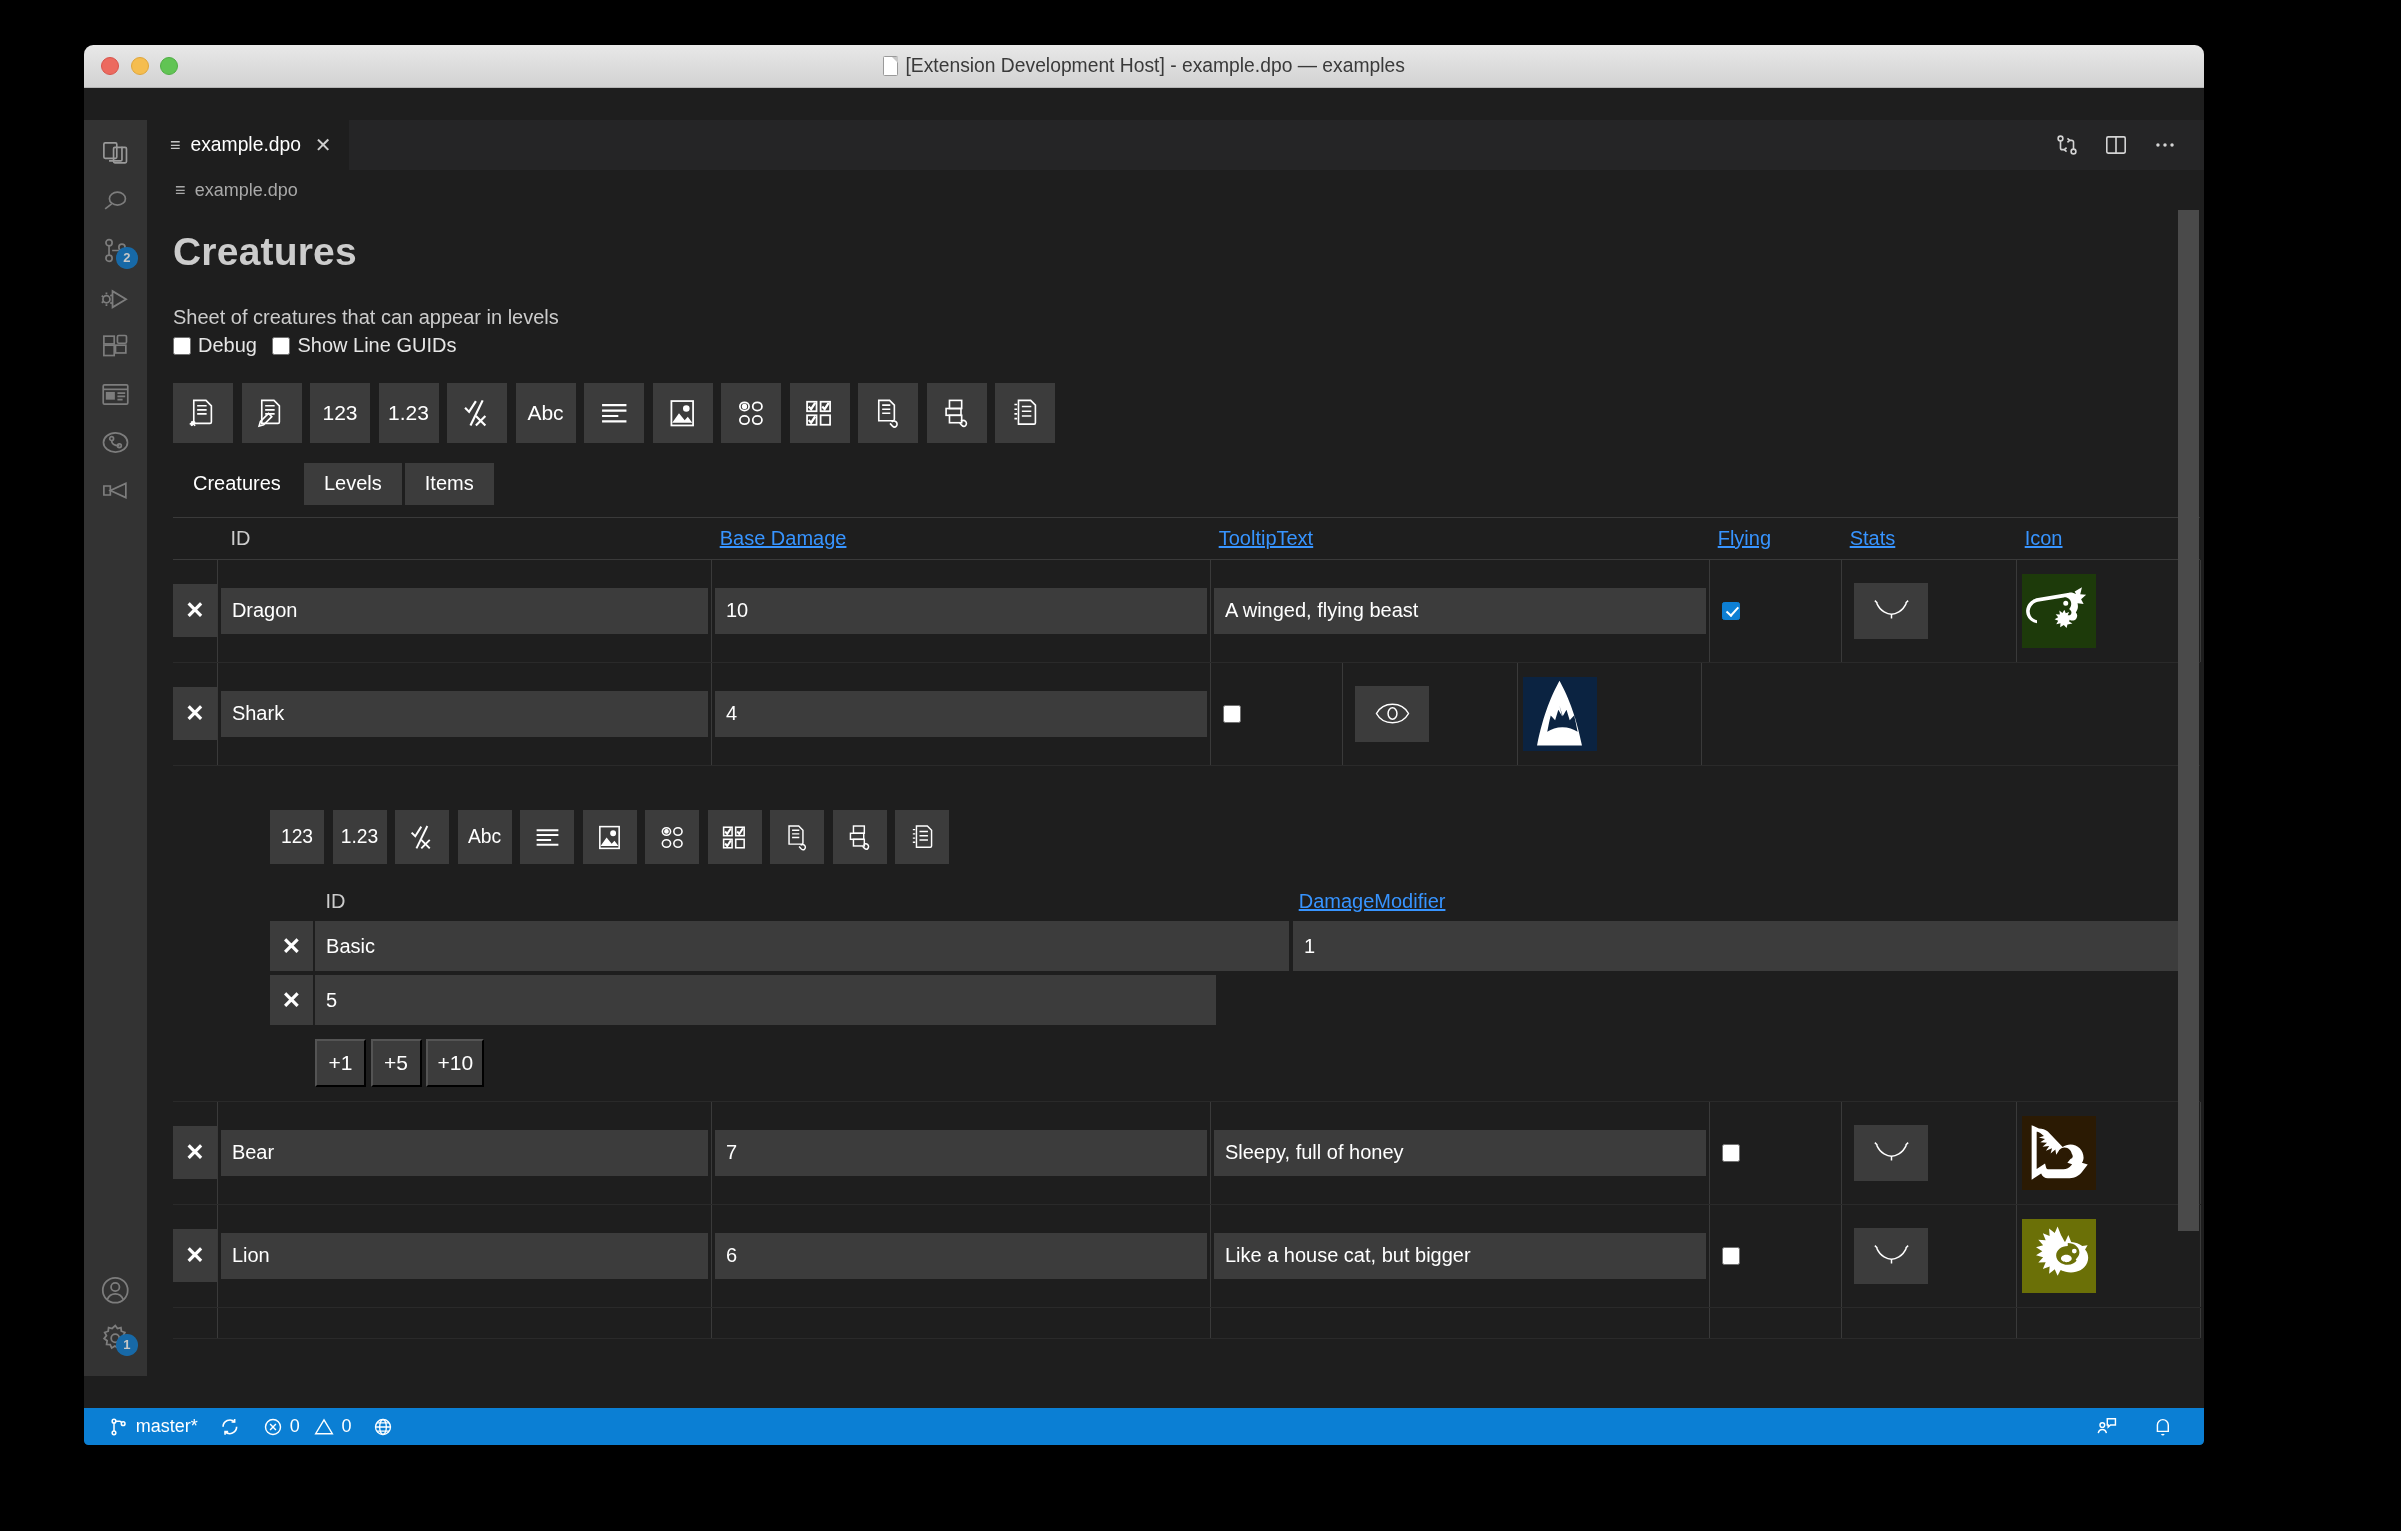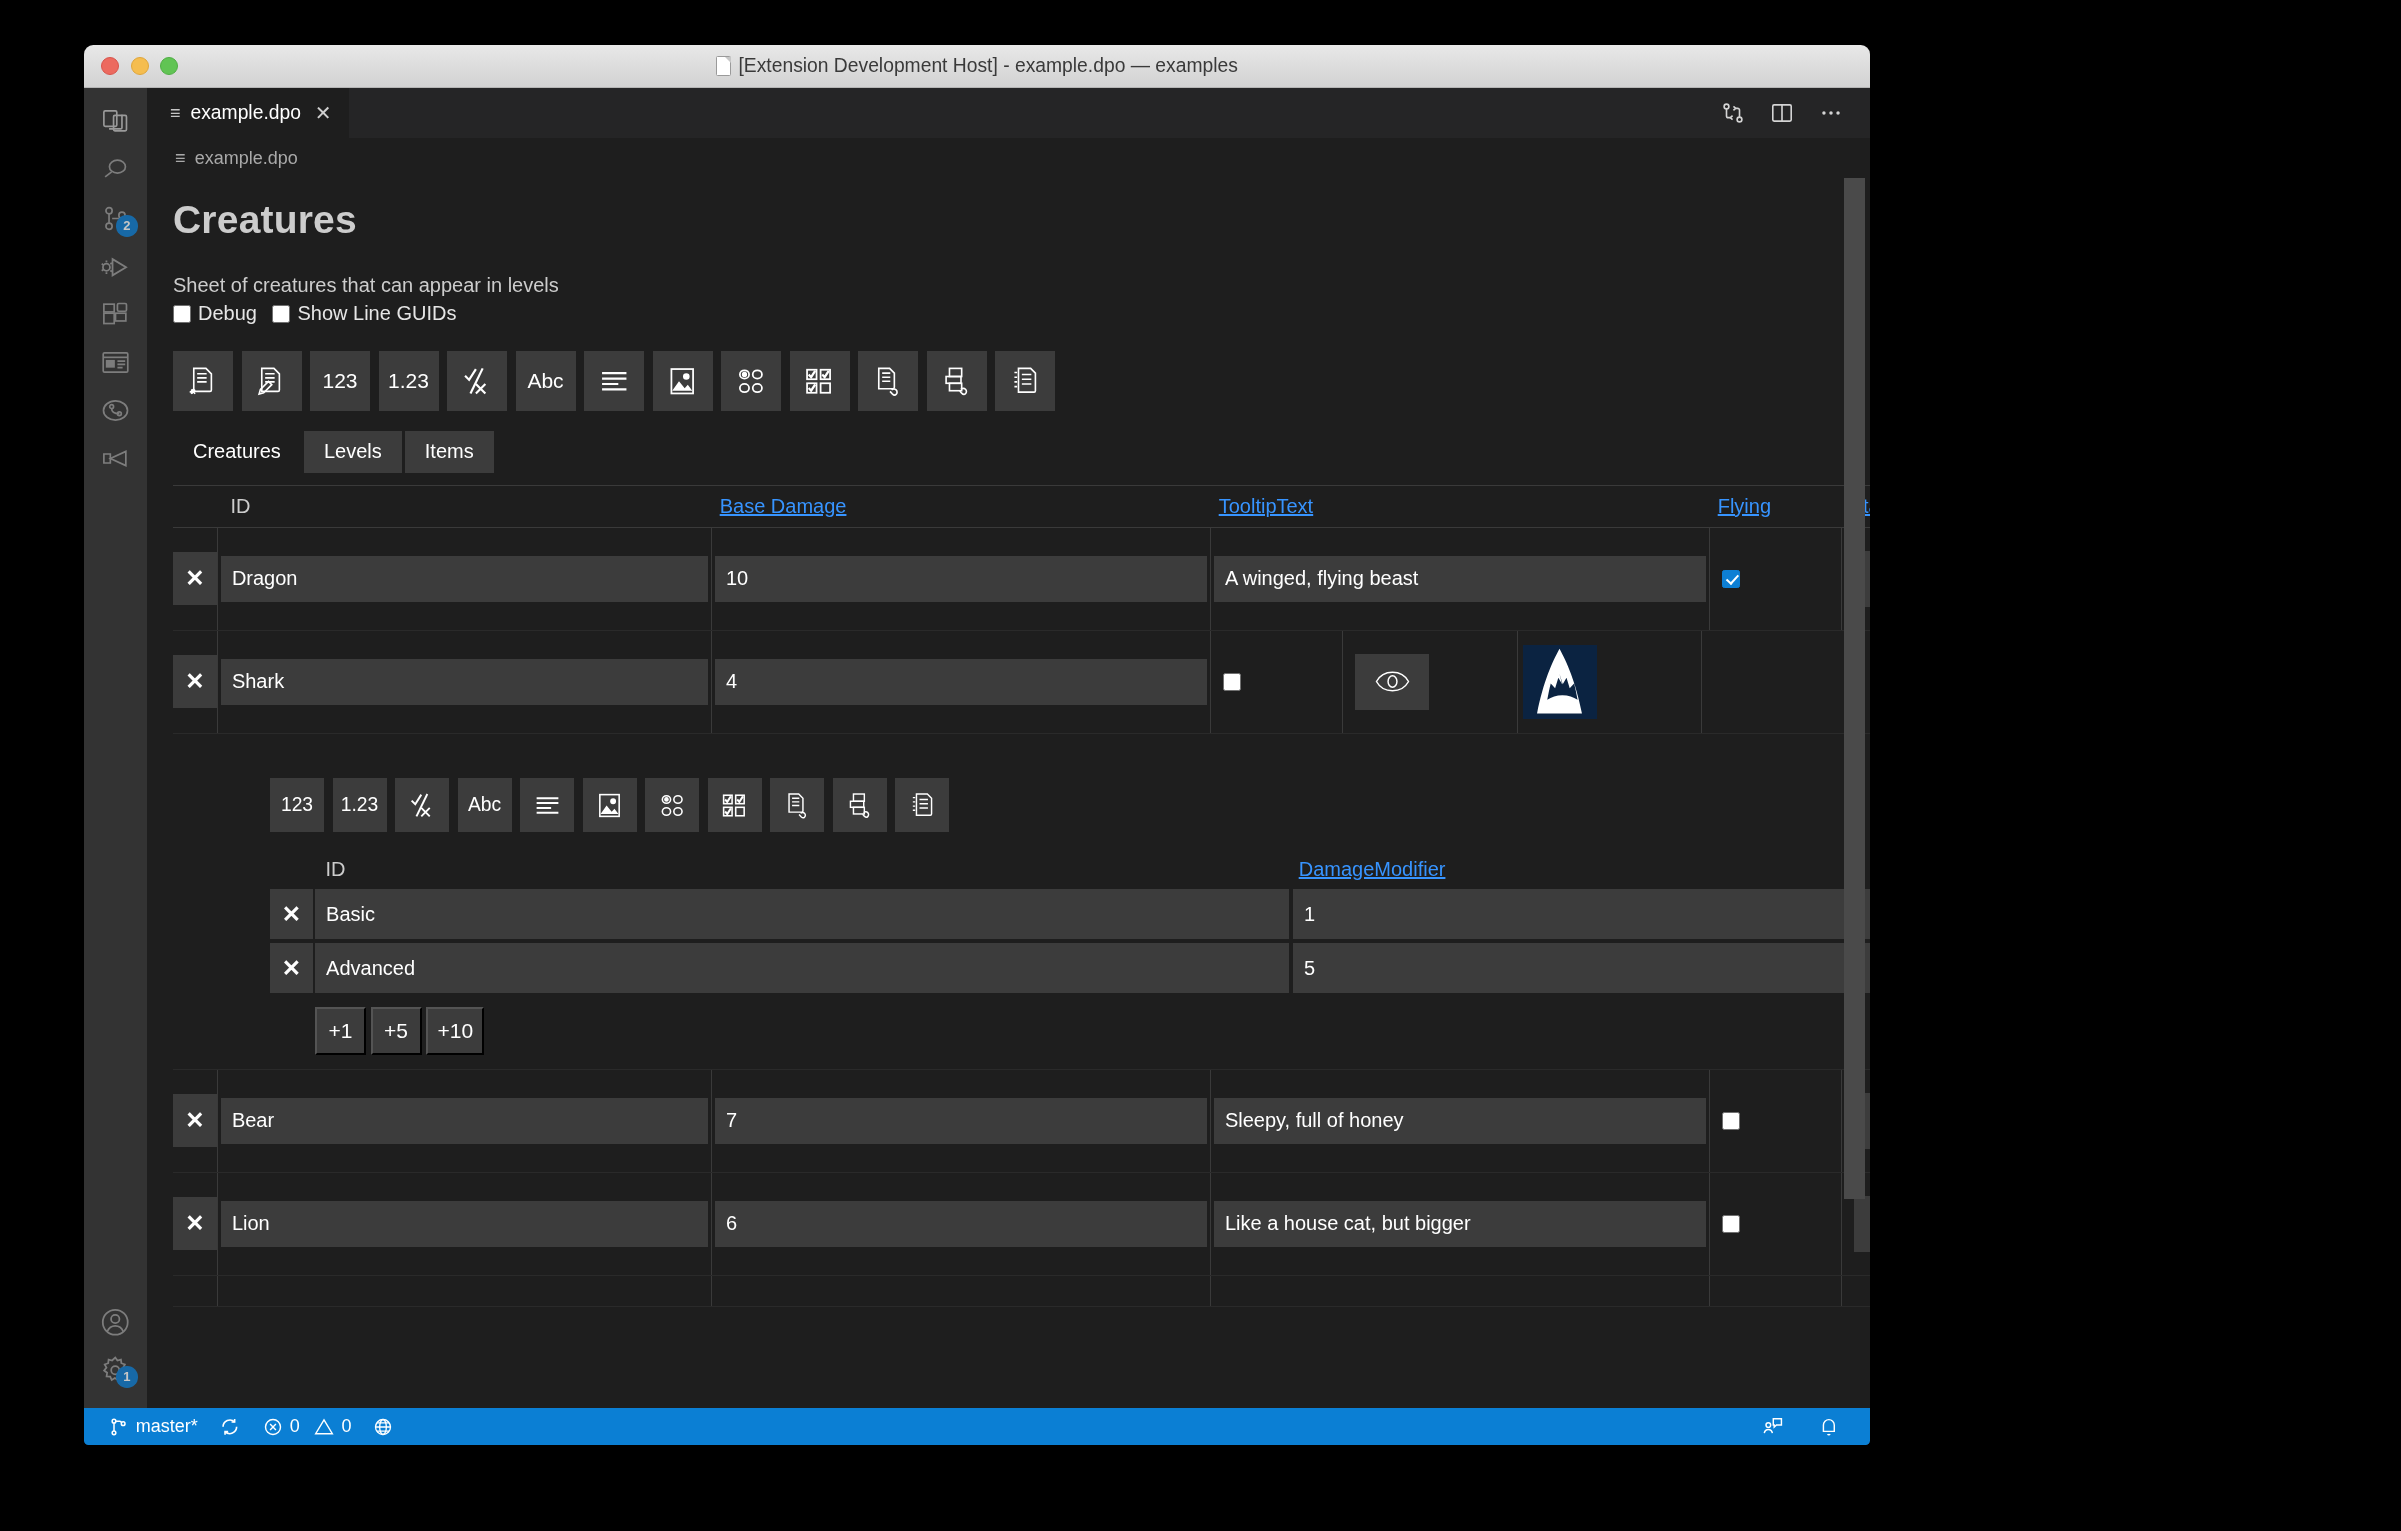--- a/index.html
+++ b/index.html
@@ -5,26 +5,26 @@
   * { box-sizing: border-box; margin: 0; padding: 0; }
   html, body {
     width: 2401px; height: 1532px;
     background: #000;
     font-family: "Liberation Sans", sans-serif;
     overflow: hidden;
   }
   .window {
     position: absolute;
     left: 84px; top: 45px;
-    width: 1786px; height: 1400px;
+    width: 2120px; height: 1400px;
     background: #1e1e1e;
     border-radius: 9.3px 9.3px 4.6px 4.6px;
     overflow: hidden;
     box-shadow: 0 10.8px 39px rgba(0,0,0,.8);
-    display: flex; flex-direction: column;
+    display: flex; flex-direction: column; gap: 32px;
   }
   
   .titlebar {
     height: 43px; flex: 0 0 43px;
     background: linear-gradient(#e8e8e8, #d2d2d2);
     border-bottom: 0.8px solid #b5b5b5;
     display: flex; align-items: center;
     position: relative;
   }
   .traffic { display: flex; gap: 11.6px; padding-left: 17px; }
@@ -662,23 +662,20 @@
                     <div class="sfield">Basic</div>
                   </div>
                 <div class="scol-mod">
                     <div class="sfield">1</div>
                   </div>
               </div>
 
               <div class="subrow" style="margin-top:3.1px">
                 <div class="scol-x">
                     <div class="sxbtn">✕</div>
-                  </div>
-                <div class="scol-id">
-                    <div class="sfield">Advanced</div>
                   </div>
                 <div class="scol-mod">
                     <div class="sfield">5</div>
                   </div>
               </div>
 
               <div class="plusrow">
                 <button class="plusbtn">+1</button>
                 <button class="plusbtn">+5</button>
                 <button class="plusbtn">+10</button>

